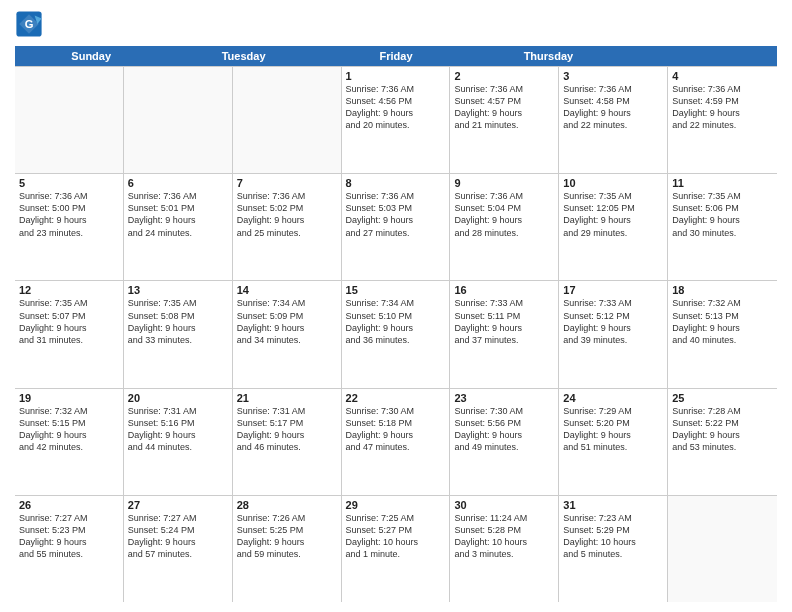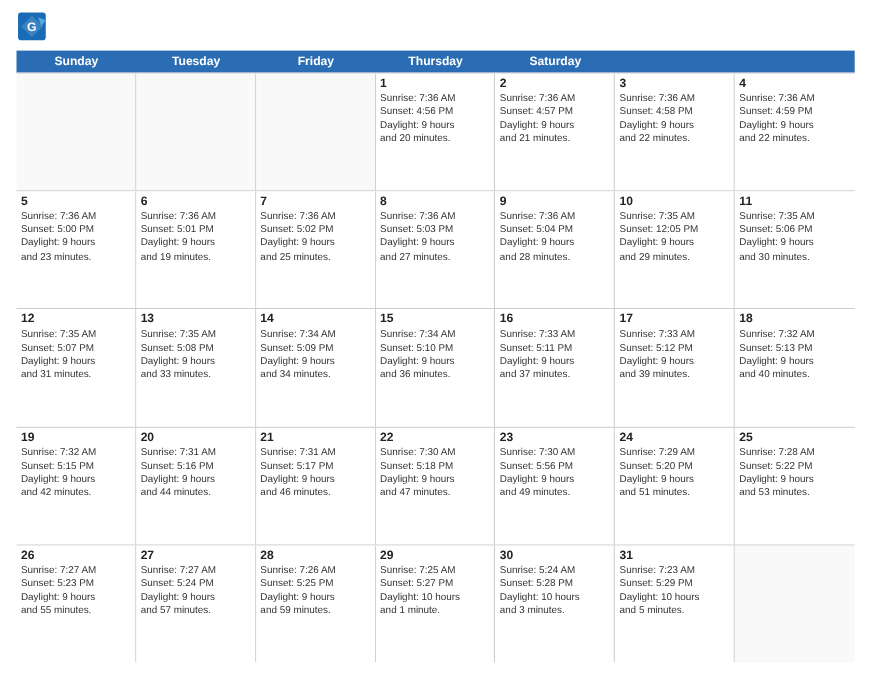--- a/index.html
+++ b/index.html
@@ -54,21 +54,21 @@
       font-weight: normal;
       color: #444;
     }
     .calendar {
       flex: 1;
       display: flex;
       flex-direction: column;
     }
     .cal-header {
       display: grid;
-      grid-template-columns: repeat(7, 1fr);
+      grid-template-columns: repeat(5, 1fr);
       background: #2a6db5;
     }
     .cal-header-cell {
       color: #fff;
       font-size: 11px;
       font-weight: bold;
       padding: 4px 5px;
       text-align: center;
     }
     .cal-grid {
@@ -127,21 +127,20 @@
       <h2></h2>
     </div>
   </div>
 
   <div class="calendar">
     <div class="cal-header">
     <div class="cal-header-cell">Sunday</div>
         <div class="cal-header-cell">Tuesday</div>
         <div class="cal-header-cell">Friday</div>
         <div class="cal-header-cell">Thursday</div>
-        <div class="cal-header-cell">Saturday</div>
       </div>
     <div class="cal-grid">
     <div class="cal-row">
           <div class="cal-cell empty"></div>
           <div class="cal-cell empty"></div>
           <div class="cal-cell empty"></div>
           <div class="cal-cell">
             <span class="day-num">1</span>
             <span class="cell-line">Sunrise: 7:36 AM</span>
             <span class="cell-line">Sunset: 4:56 PM</span>
@@ -176,21 +175,21 @@
             <span class="cell-line">Sunrise: 7:36 AM</span>
             <span class="cell-line">Sunset: 5:00 PM</span>
             <span class="cell-line">Daylight: 9 hours</span>
             <span class="cell-line">and 23 minutes.</span>
           </div>
           <div class="cal-cell">
             <span class="day-num">6</span>
             <span class="cell-line">Sunrise: 7:36 AM</span>
             <span class="cell-line">Sunset: 5:01 PM</span>
             <span class="cell-line">Daylight: 9 hours</span>
-            <span class="cell-line">and 19 minutes.</span>
+            <span class="cell-line">and 24 minutes.</span>
           </div>
           <div class="cal-cell">
             <span class="day-num">7</span>
             <span class="cell-line">Sunrise: 7:36 AM</span>
             <span class="cell-line">Sunset: 5:02 PM</span>
             <span class="cell-line">Daylight: 9 hours</span>
             <span class="cell-line">and 25 minutes.</span>
           </div>
           <div class="cal-cell">
             <span class="day-num">8</span>
@@ -347,21 +346,21 @@
           </div>
           <div class="cal-cell">
             <span class="day-num">29</span>
             <span class="cell-line">Sunrise: 7:25 AM</span>
             <span class="cell-line">Sunset: 5:27 PM</span>
             <span class="cell-line">Daylight: 10 hours</span>
             <span class="cell-line">and 1 minute.</span>
           </div>
           <div class="cal-cell">
             <span class="day-num">30</span>
-            <span class="cell-line">Sunrise: 5:24 AM</span>
+            <span class="cell-line">Sunrise: 11:24 AM</span>
             <span class="cell-line">Sunset: 5:28 PM</span>
             <span class="cell-line">Daylight: 10 hours</span>
             <span class="cell-line">and 3 minutes.</span>
           </div>
           <div class="cal-cell">
             <span class="day-num">31</span>
             <span class="cell-line">Sunrise: 7:23 AM</span>
             <span class="cell-line">Sunset: 5:29 PM</span>
             <span class="cell-line">Daylight: 10 hours</span>
             <span class="cell-line">and 5 minutes.</span>

